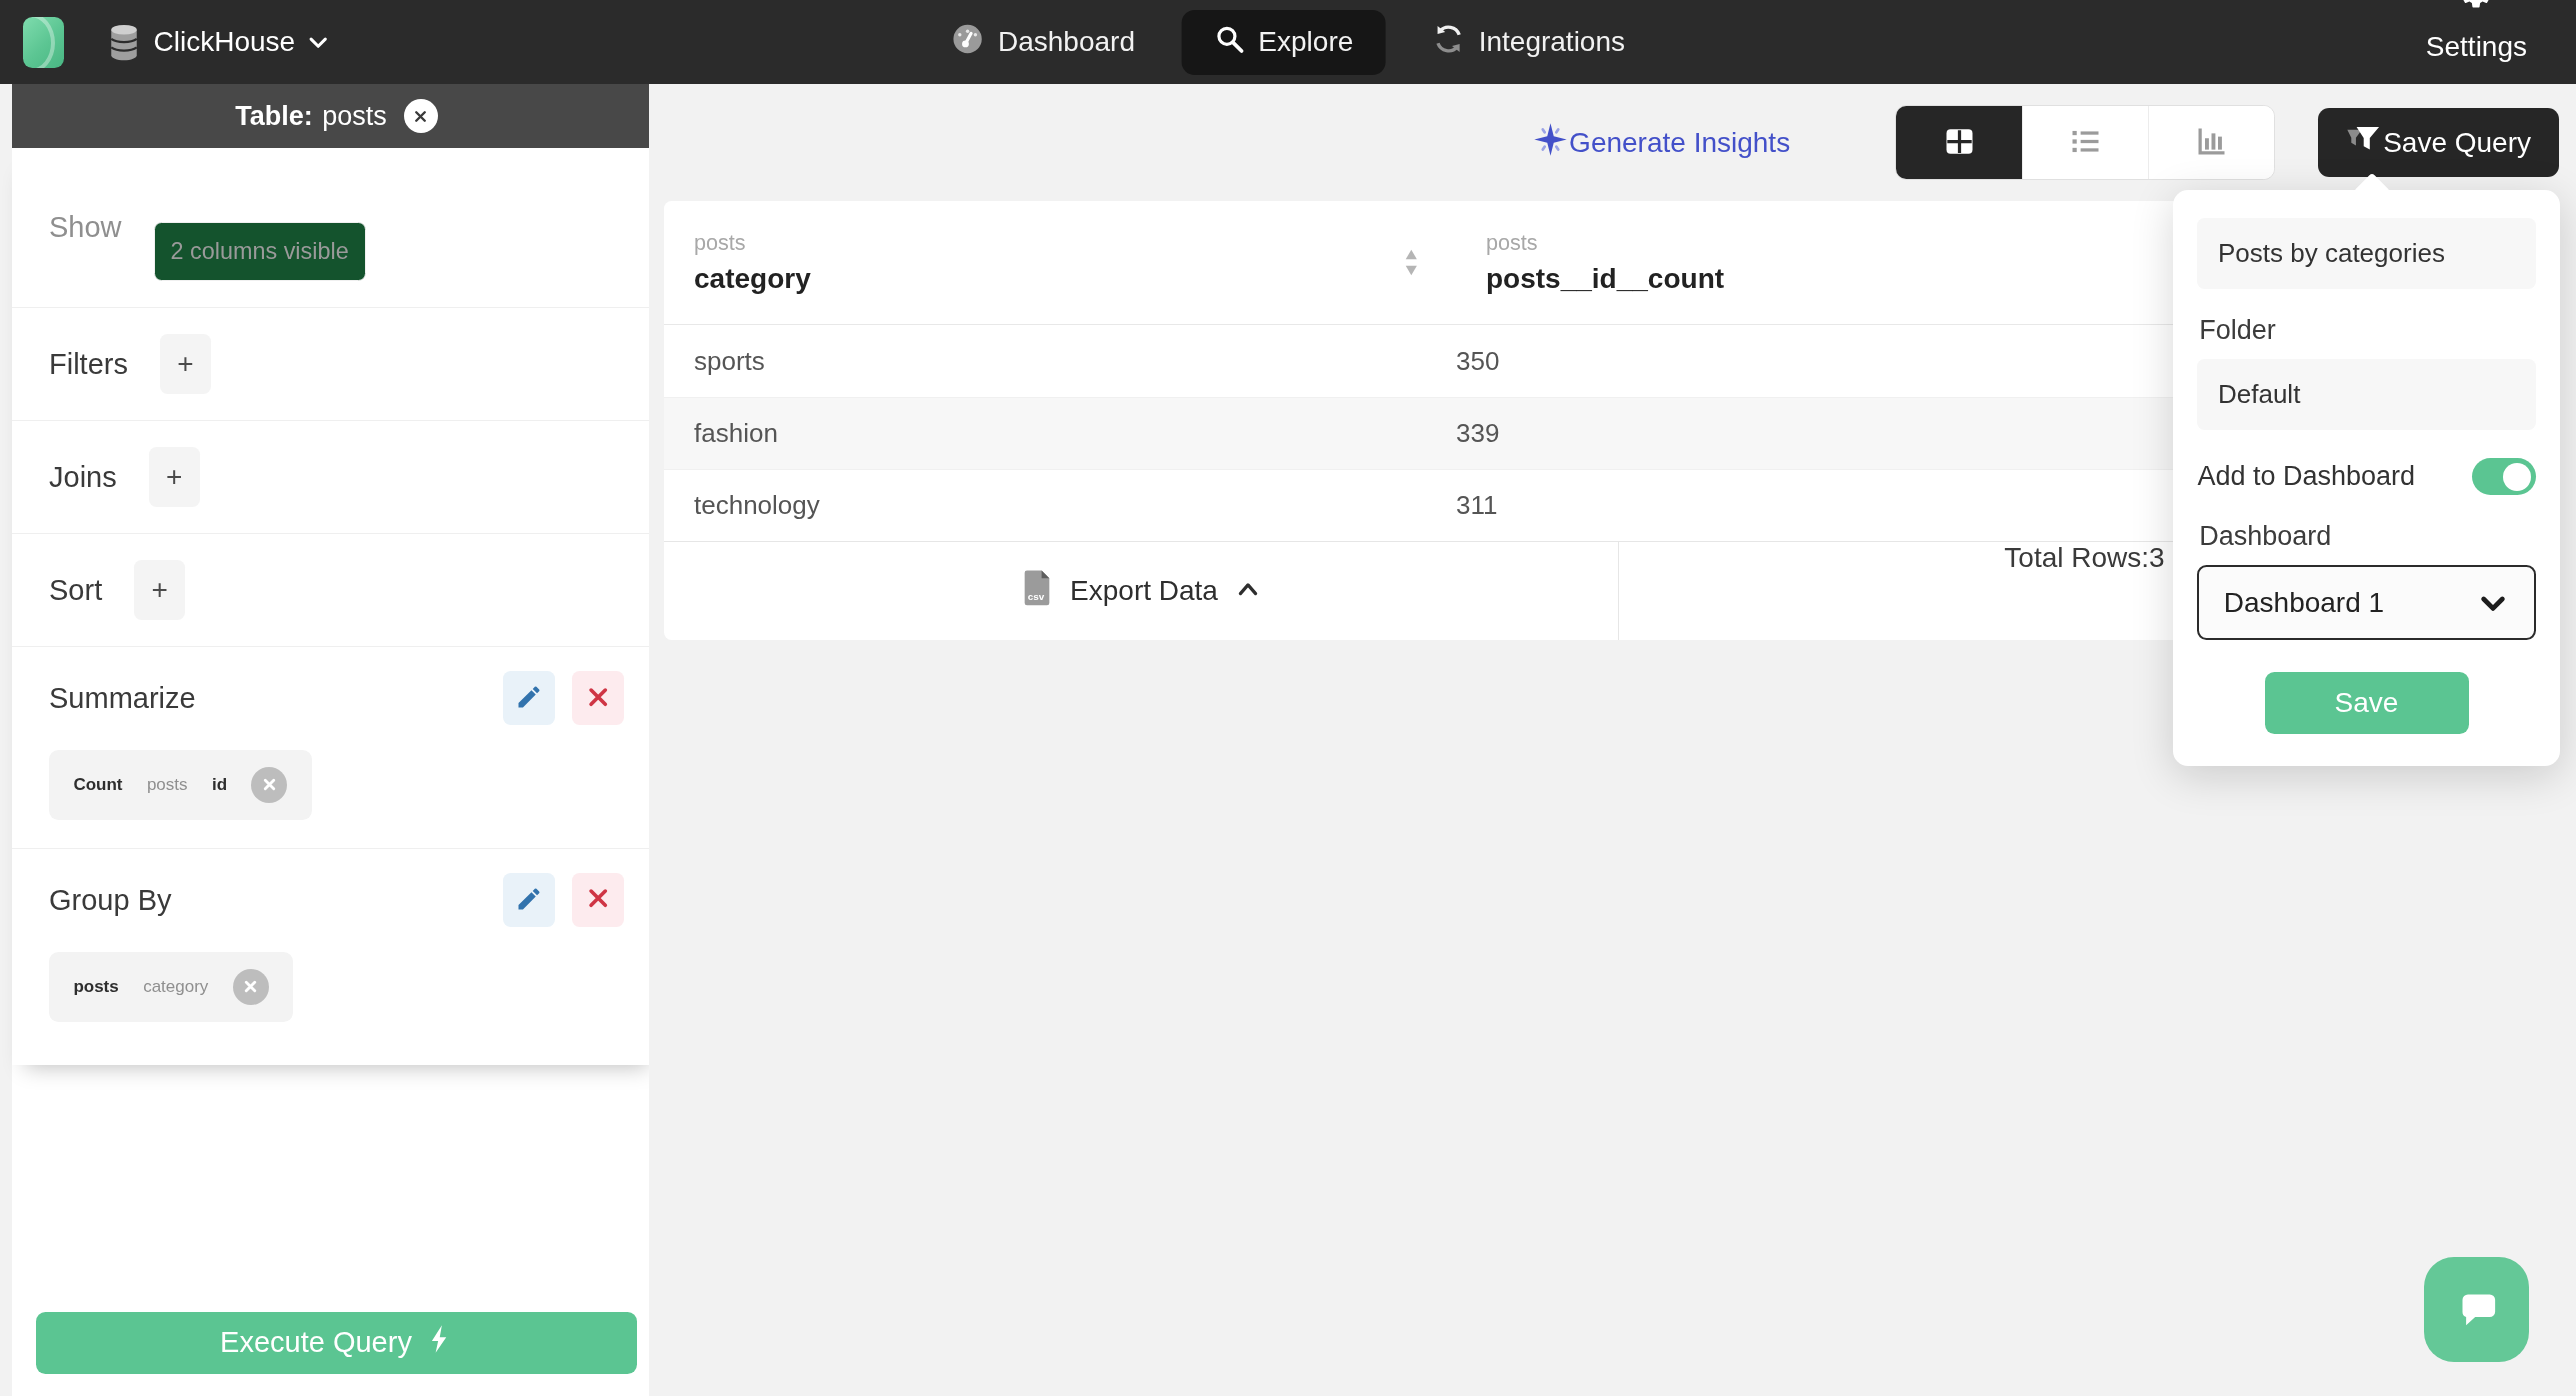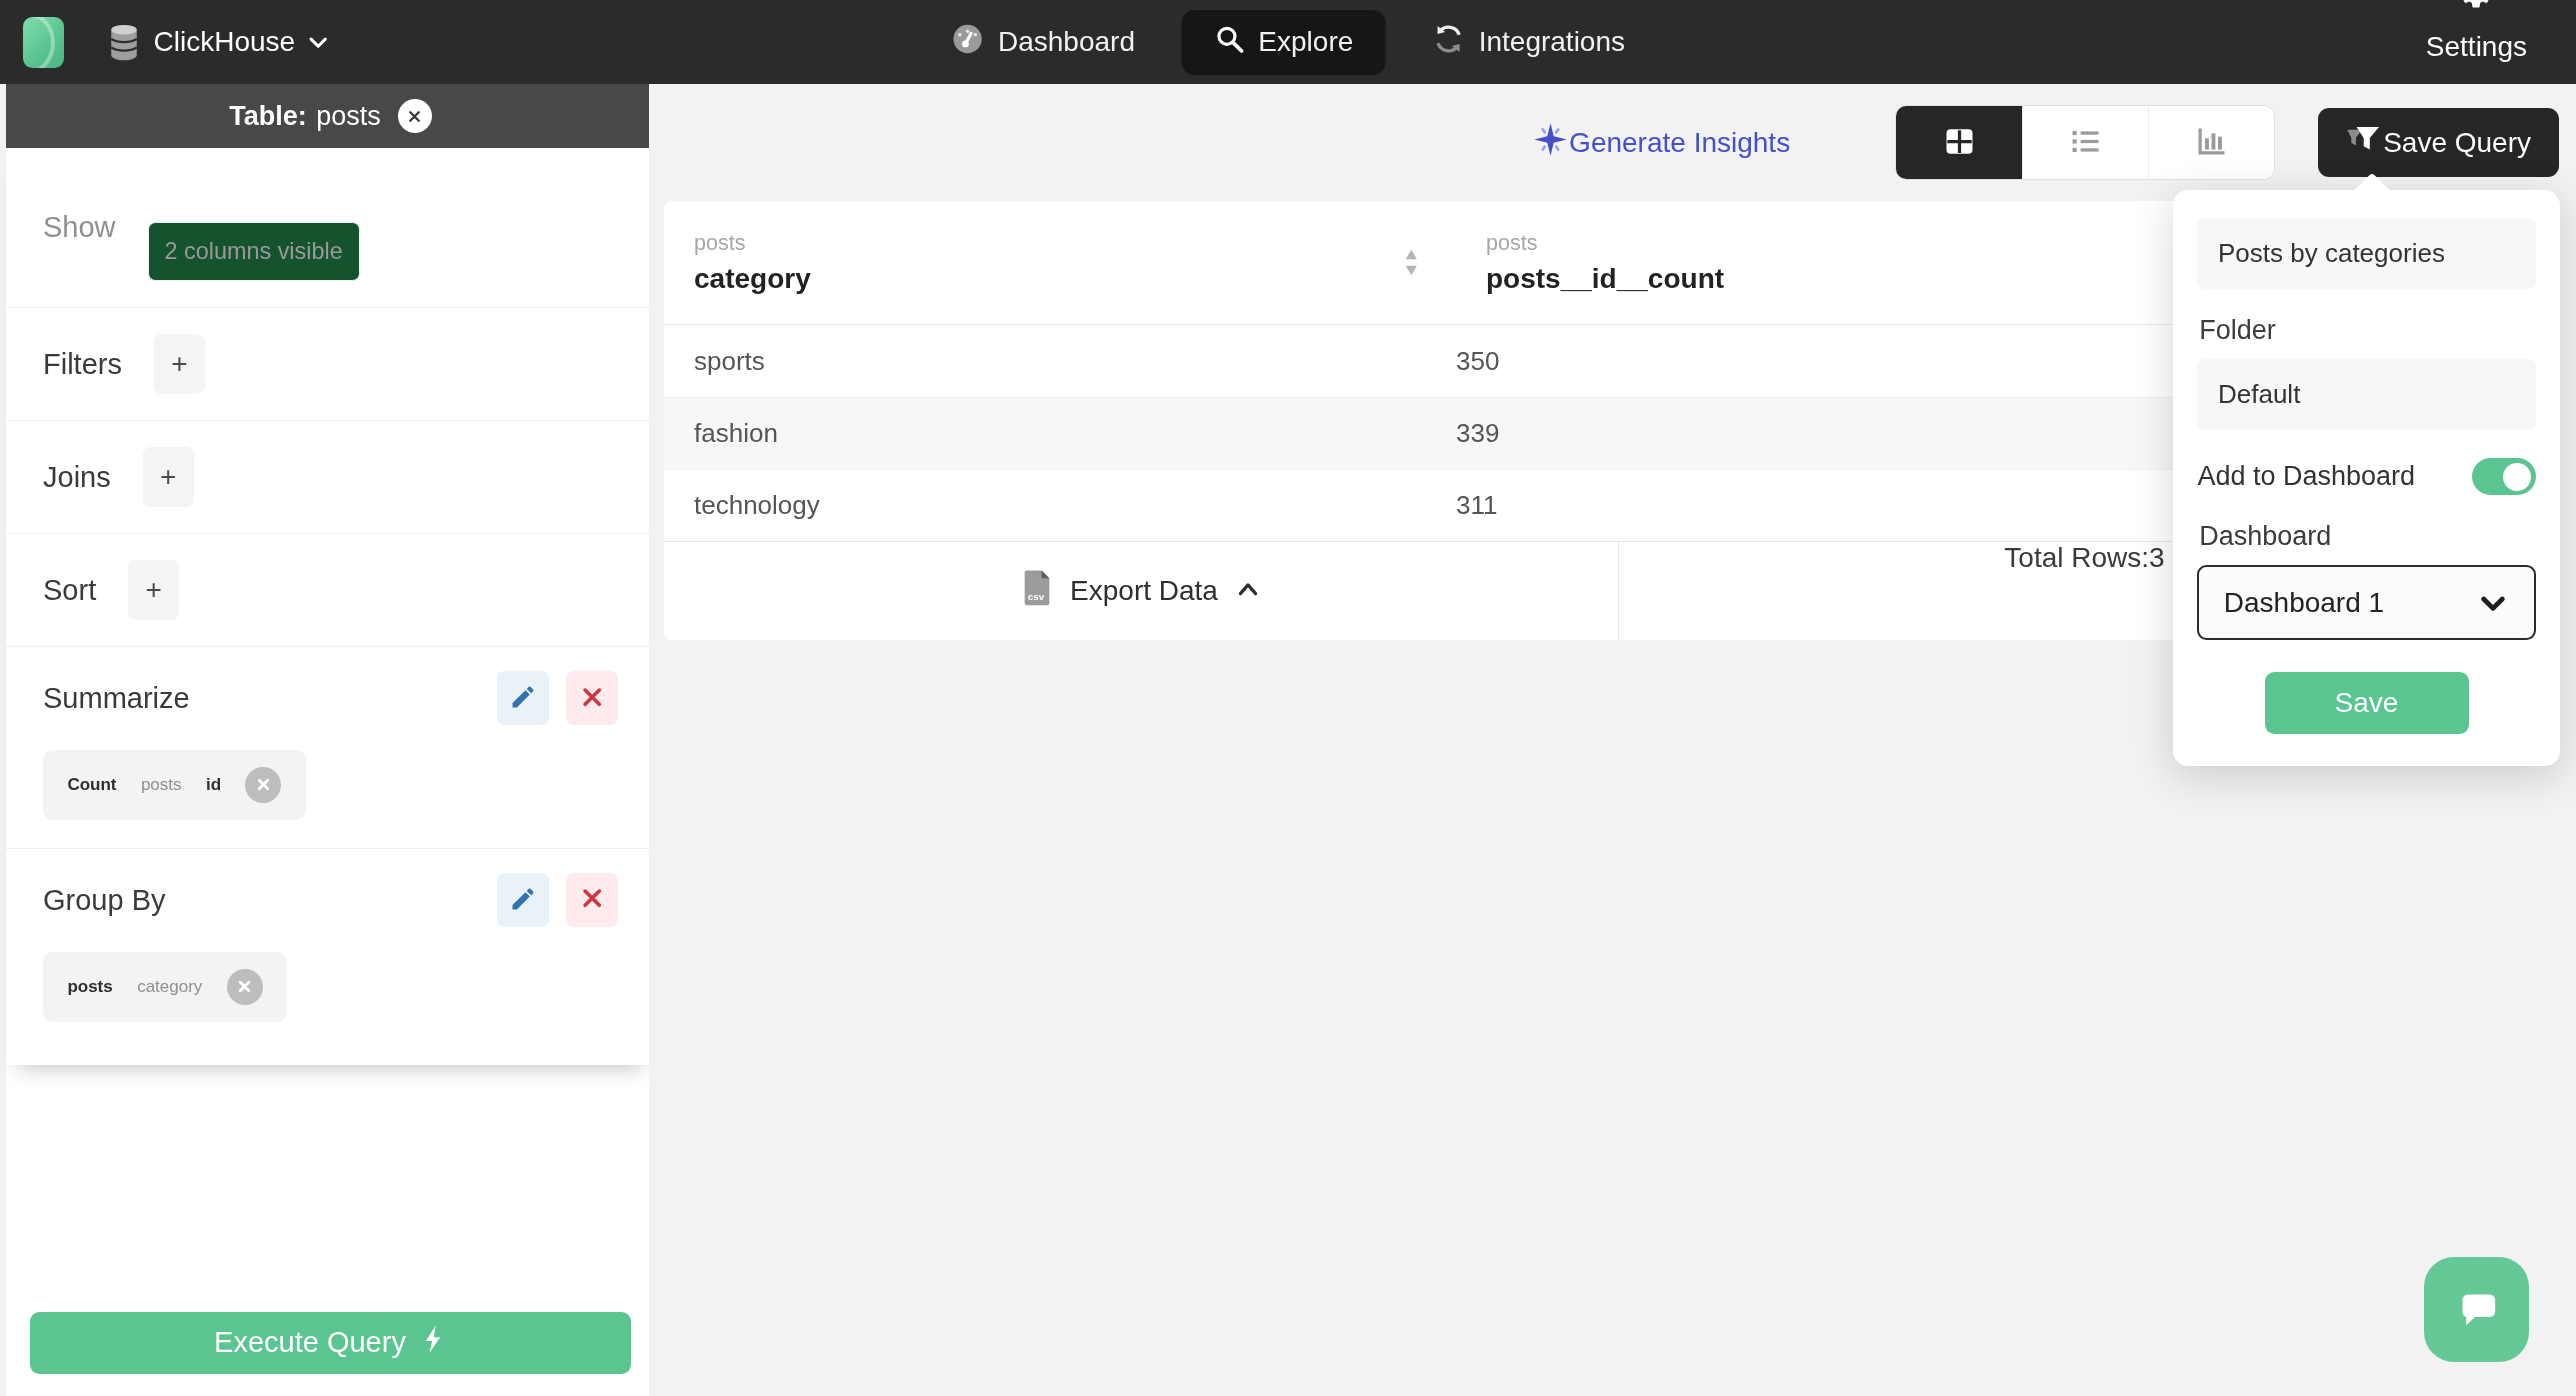--- a/index.html
+++ b/index.html
@@ -15,21 +15,21 @@
                  border:4.7px solid rgba(255,255,255,0.35); }
   .brand-db { margin-left:43px; margin-right:13px; display:flex; }
   .brand-name { color:#fff; font-size:28px; }
   .nav-caret { margin-left:11.2px; display:flex; }
   .center-nav { position:absolute; left:50%; transform:translateX(-50%); display:flex; align-items:center; gap:37px; }
   .nav-item { display:flex; align-items:center; gap:13px; color:#f2f2f2; font-size:28px; cursor:pointer; padding:13px 9.4px; }
   .nav-item.pill { background:#161616; border-radius:13px; padding:13px 32px; }
   .settings { position:absolute; right:49px; display:flex; align-items:center; gap:13px; color:#fff; font-size:28px; cursor:pointer;flex-direction:column; }
 
   
-  .sidebar { position:absolute; top:84px; left:6px; width:649px; bottom:0; background:#fff; }
+  .sidebar { position:absolute; top:84px; left:12px; width:649px; bottom:0; background:#fff; }
   .sidebar-header { height:64px; background:#484848; display:flex; align-items:center; justify-content:center; gap:9.4px; color:#fff; font-size:27px; }
   .sidebar-header b { font-weight:bold; }
   .close-badge { width:34px; height:34px; border-radius:50%; background:#fff; margin-left:7.5px; display:flex; align-items:center; justify-content:center; cursor:pointer; }
   .builder { background:#fff; box-shadow:0 15px 20.6px -13px rgba(0,0,0,0.25); }
   .srow { padding:26px 37px; border-bottom:1.9px solid #efefef; display:flex; align-items:center; }
   .srow-label { font-size:29px; font-weight:normal; color:#3a3a3a;text-align:center; }
   .srow-label.muted { color:#8f8f8f; }
   .chip-soft { margin-left:32px; background:#14532d; border:0.9px solid #f0f0f0; border-radius:7.5px; padding:15px 16px; font-size:23.4px; color:#9a9a9a;margin-top:48px; }
   .plus-btn { margin-left:32px; width:51px; height:60px; background:#f4f4f4; border:none; border-radius:7.5px; font-size:28px; color:#4a4a4a; cursor:pointer; }
   .sec { padding:24.4px 37px 28px 37px; border-bottom:1.9px solid #efefef; }

